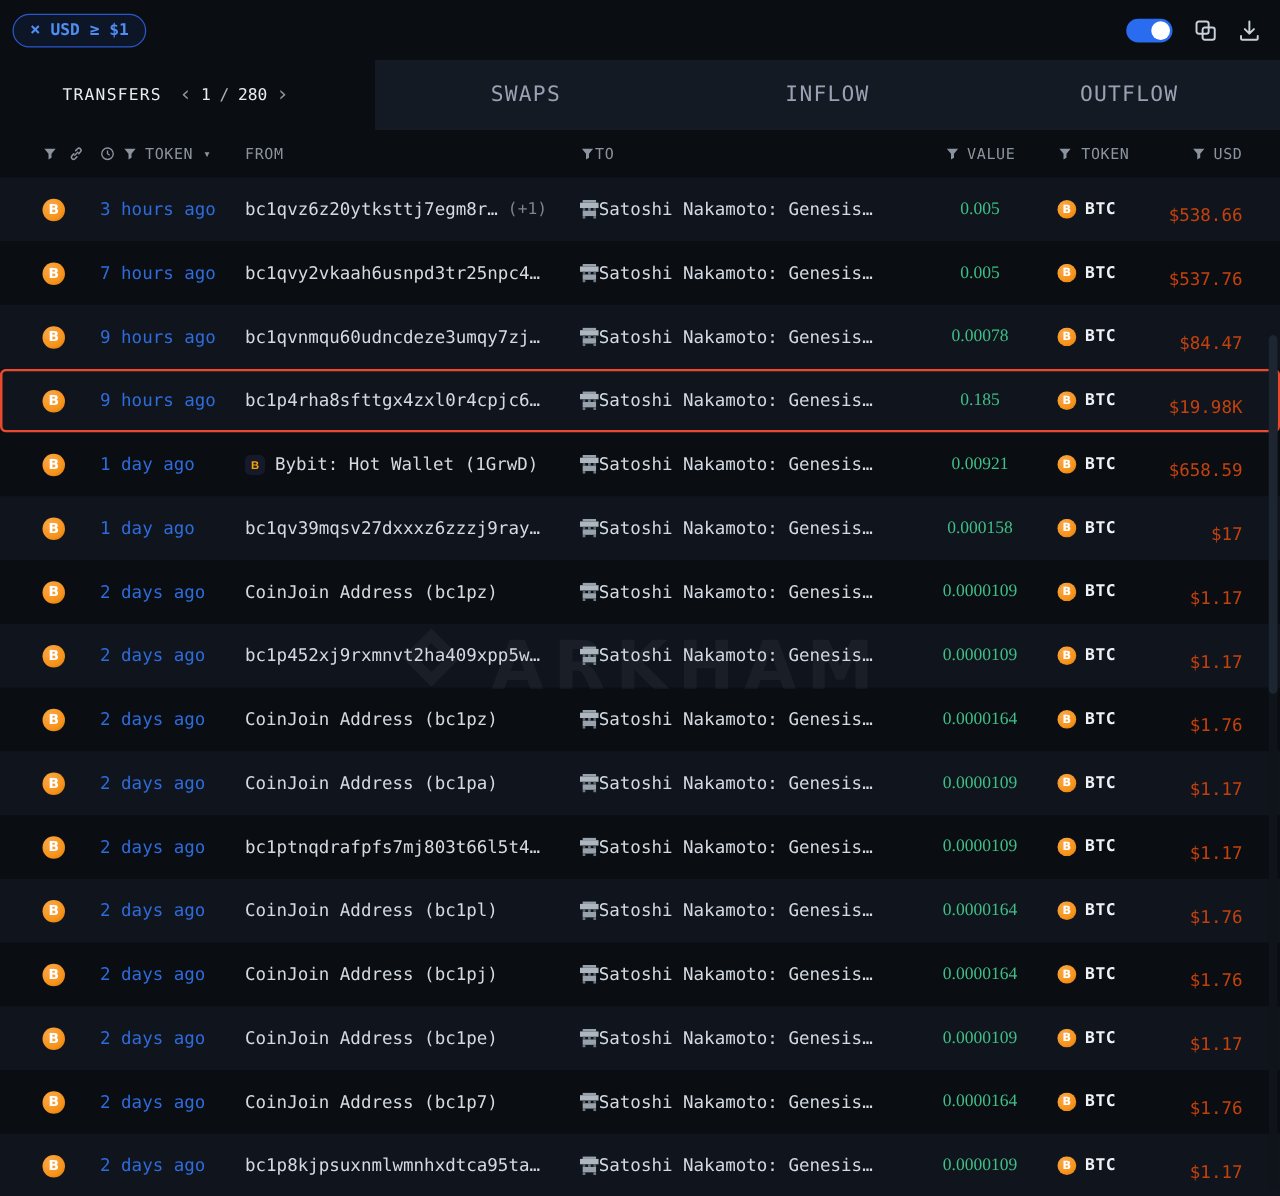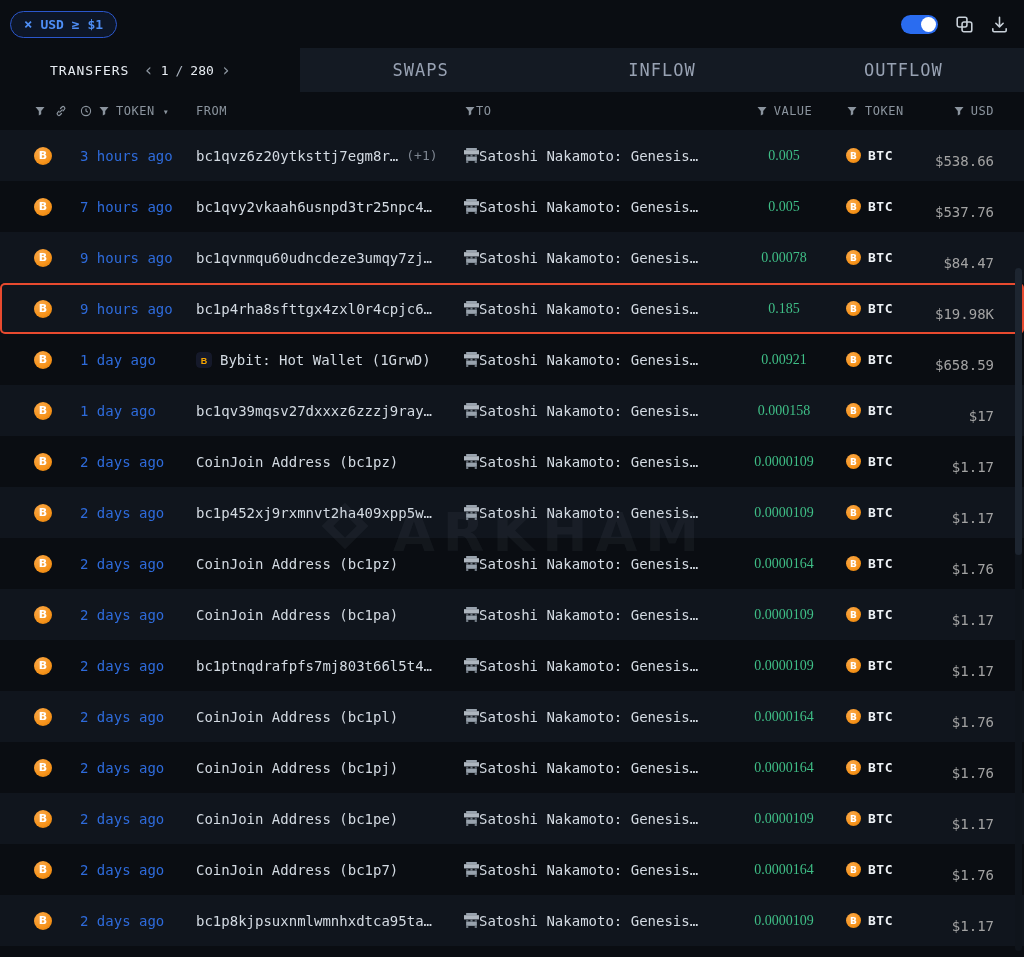--- a/index.html
+++ b/index.html
@@ -22,21 +22,21 @@
     cursor:pointer;
   }
   .chip .x { font-size:14px; line-height:1; }
   .top-actions { display:flex; align-items:center; gap:18px; }
   .toggle { width:37px; height:19px; background:#2a6cf0; border-radius:10px; position:relative; cursor:pointer; }
   .toggle .knob { position:absolute; right:2px; top:2px; width:15px; height:15px; background:#ffffff; border-radius:50%; }
   .icon-btn { display:inline-flex; cursor:pointer; }
   .icon-btn svg { width:17px; height:17px; }
 
   
-  .tabbar { height:44px; display:flex; }
+  .tabbar { height:56px; display:flex; }
   .tab-active {
     width:300px; display:flex; align-items:center; padding-left:50px; gap:14px;
     color:#e8edf3; font-size:13px; letter-spacing:1px; cursor:pointer;
   }
   .pager { display:flex; align-items:center; gap:7px; font-size:13px; letter-spacing:0; }
   .pg-arrow { color:#8b949e; font-size:17px; line-height:1; cursor:pointer; }
   .pg-num { color:#e8edf3; }
   .pg-sep { color:#aab3bf; }
   .tab-group { flex:1; display:flex; background:#141a23; }
   .tab-item {
@@ -75,21 +75,21 @@
     flex:0 0 auto; font-family:"DejaVu Sans","Liberation Sans",sans-serif;
   }
   .coin { width:18px; height:18px; font-size:11px; }
   .tok-coin { width:15px; height:15px; font-size:9px; }
 
   .time { color:#2e6bdb; font-size:14px; }
   .addr { color:#d3dae2; font-size:14px; }
   .extra { color:#7d8590; font-size:13px; }
   .val { color:#3fbf87; font-size:14px;font-family:Liberation Serif, serif; }
   .tok { color:#eef2f6; font-weight:bold; font-size:13px; letter-spacing:0.5px; }
-  .usd { color:#a3a3a3; font-size:14px;margin-top:11px; }
+  .usd { color:#c2410c; font-size:14px;margin-top:11px; }
   .avatar { display:inline-flex; flex:0 0 auto; }
   .avatar svg { width:15px; height:15px; }
   .bybit { display:inline-flex; flex:0 0 auto; }
   .bybit svg { width:16px; height:16px; border-radius:4px; }
 
   
   .watermark {
     position:absolute; top:498px; left:50%; transform:translateX(-50%);
     display:flex; align-items:center; gap:20px;
     font-family:"DejaVu Sans","Liberation Sans",sans-serif;

